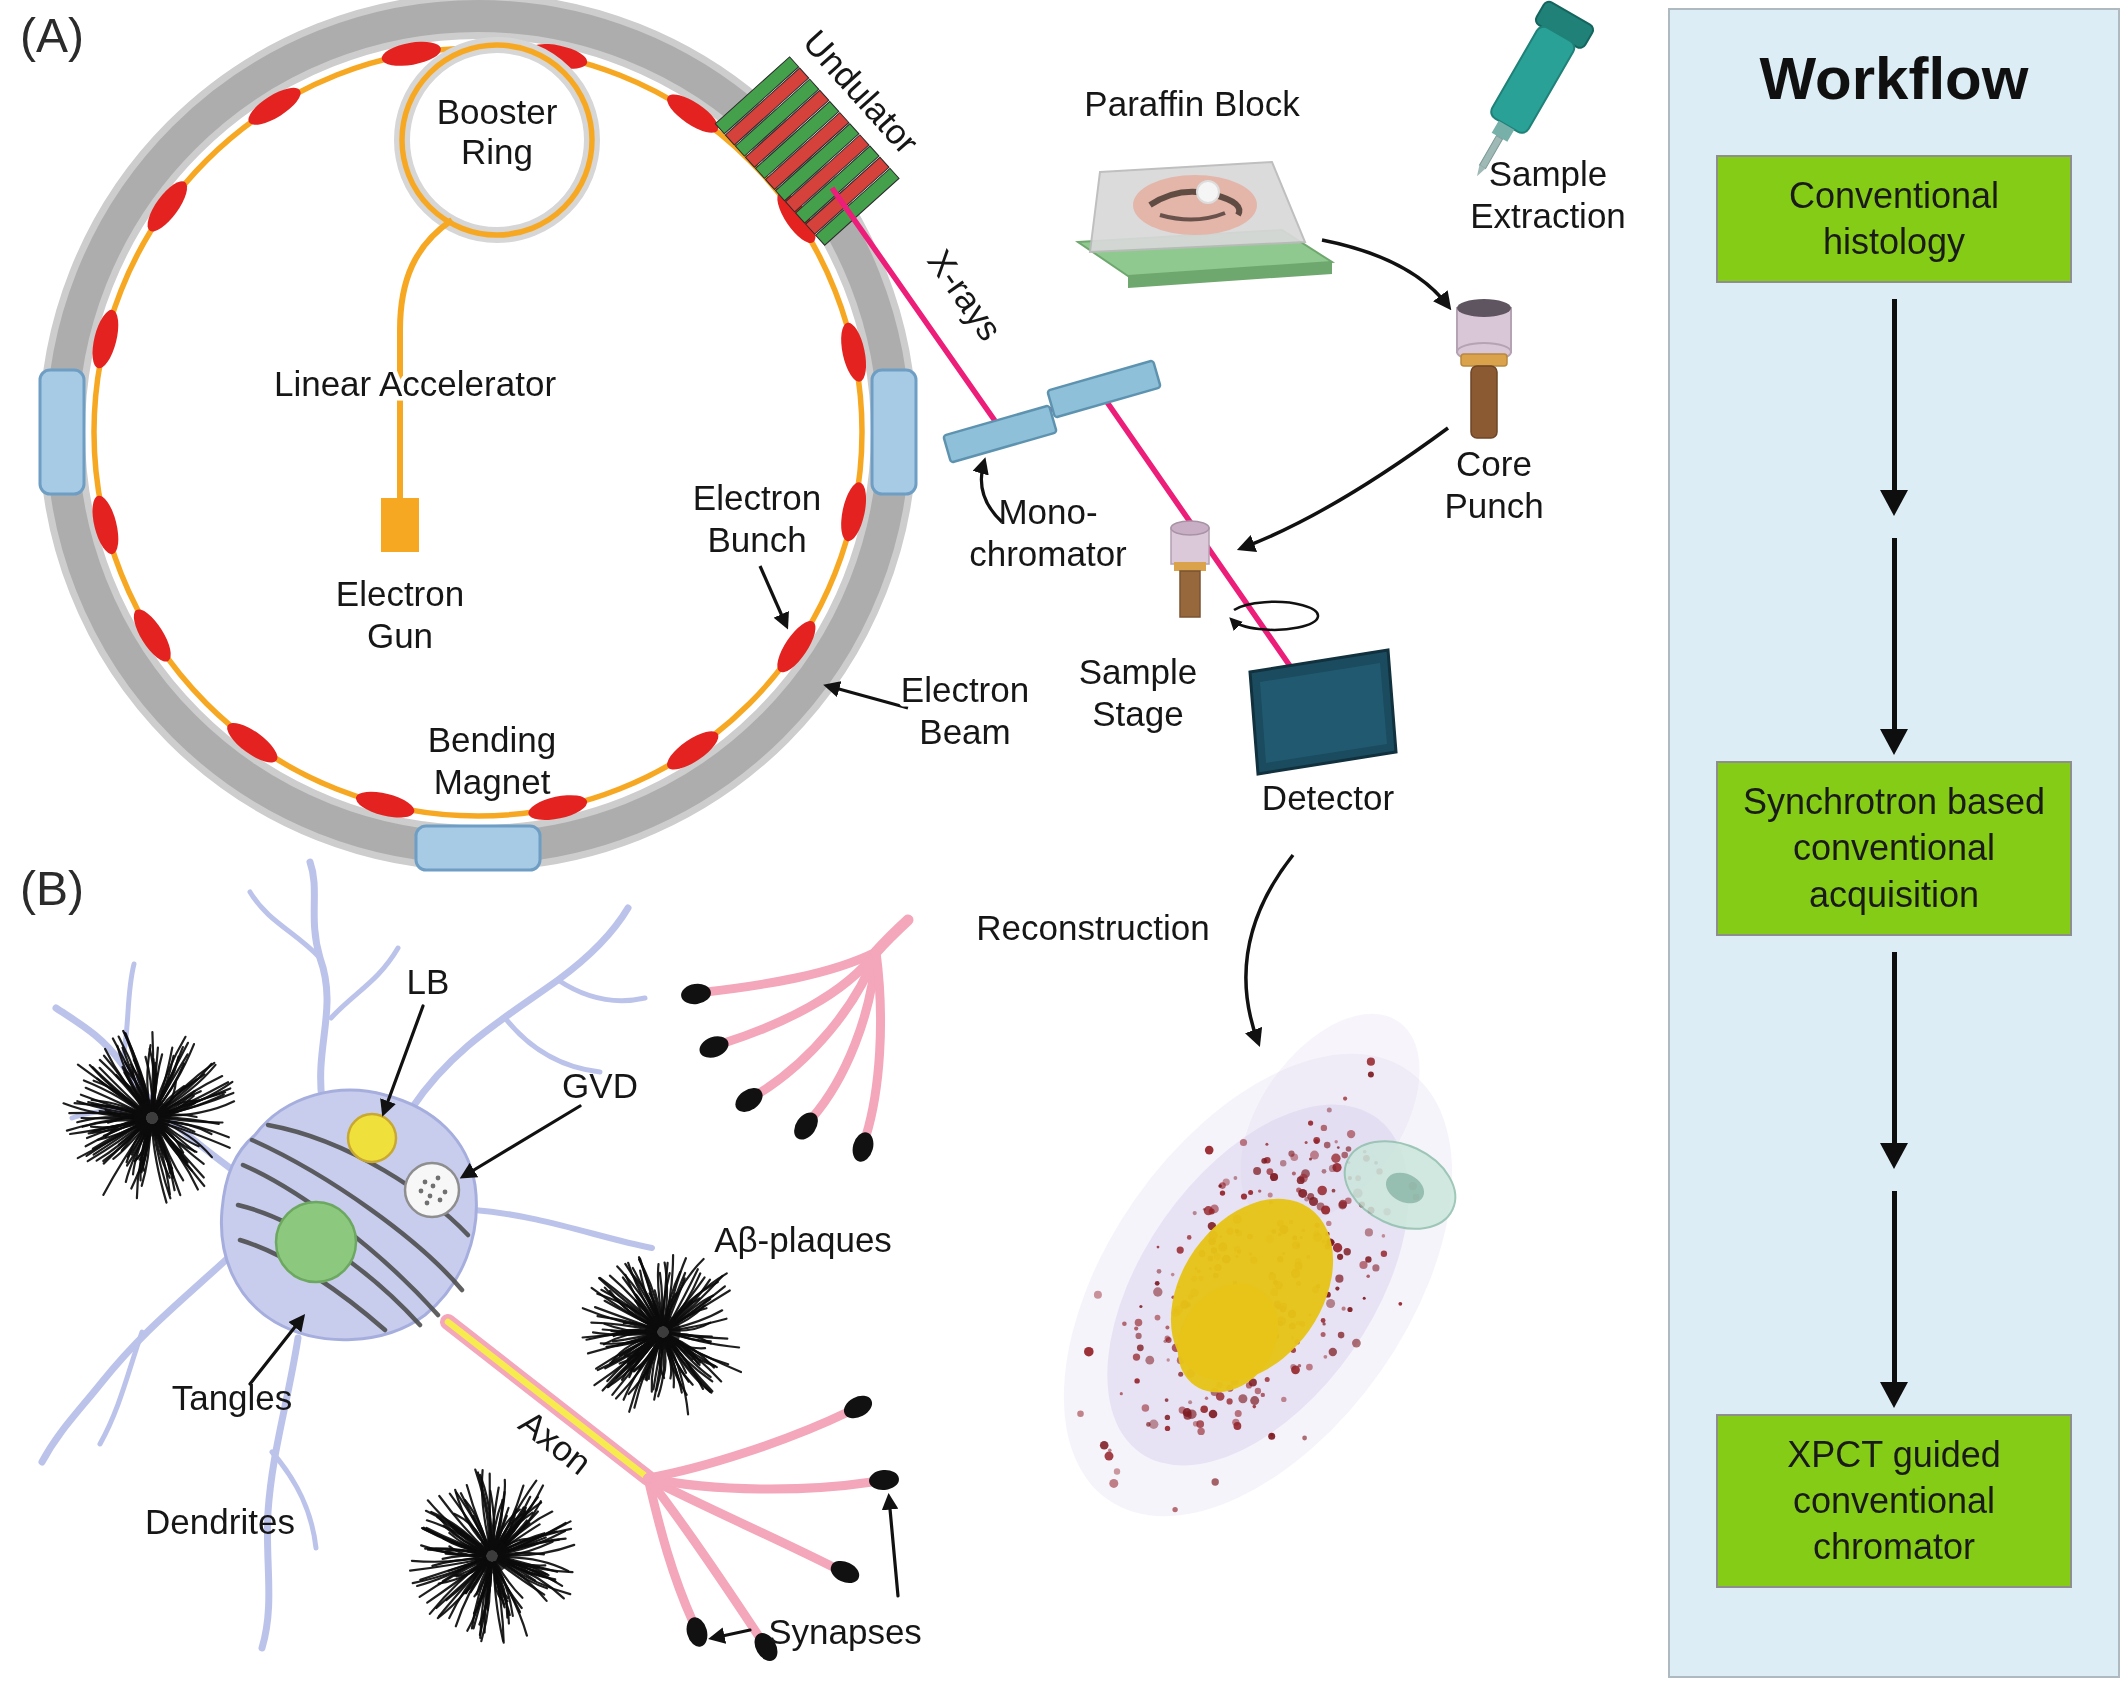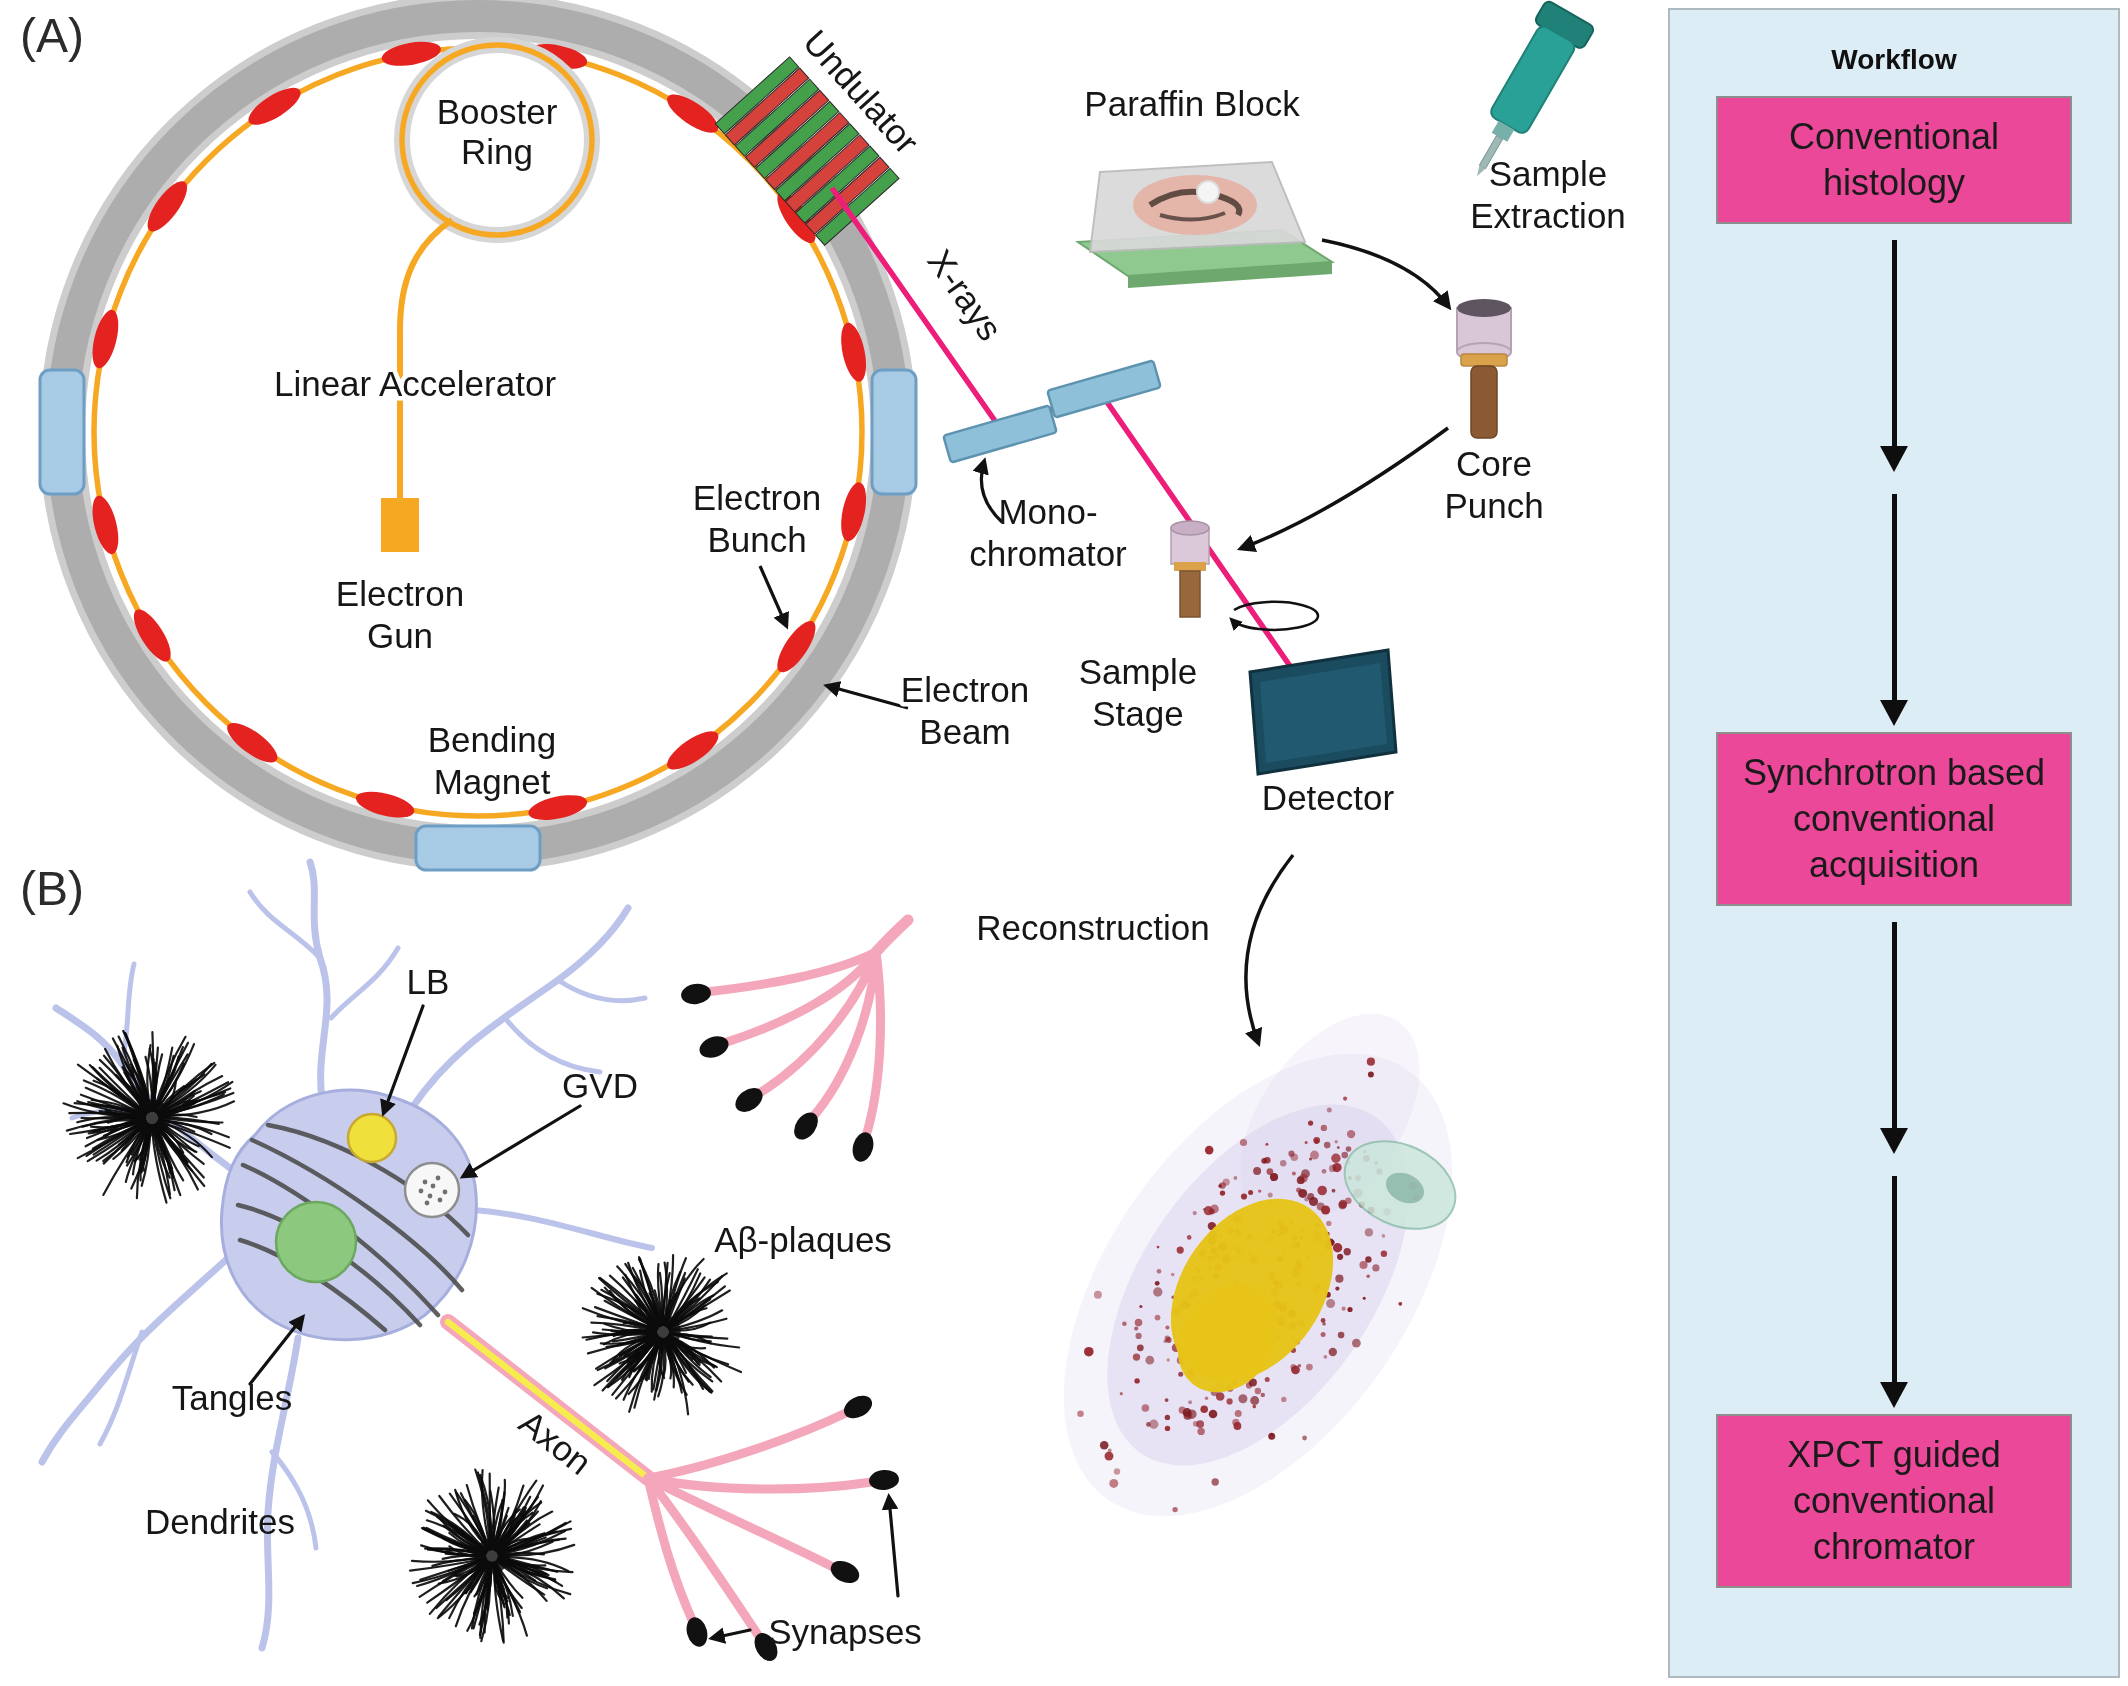--- a/index.html
+++ b/index.html
@@ -8,22 +8,22 @@
   svg.fig{position:absolute;left:0;top:0;}
   svg text{fill:#161616;}
   .t{font-size:35px;text-anchor:middle;}
   .panel-letter{font-size:48px;text-anchor:start;fill:#2b2b2b;}
   .halo{paint-order:stroke;stroke:#ffffff;stroke-width:9px;stroke-linejoin:round;}
   
   .workflow{position:absolute;left:1668px;top:8px;width:452px;height:1670px;
             background:#DDEDF5;border:2px solid #AEBAC0;box-sizing:border-box;
             display:flex;flex-direction:column;align-items:center;
             padding:20px 46px 88px;}
-  .wf-title{font-size:28px;font-weight:700;color:#101010;margin:14px 0 20px;}
-  .wf-box{width:100%;box-sizing:border-box;background:#ec4899;border:2px solid #8E8E8E;
+  .wf-title{font-size:60px;font-weight:700;color:#101010;margin:14px 0 42px;}
+  .wf-box{width:100%;box-sizing:border-box;background:#84cc16;border:2px solid #8E8E8E;
           padding:16px 14px;font-size:36px;line-height:1.28;text-align:center;color:#1a1a1a;}
   .wf-arrow{width:5px;background:#0e0e0e;flex:1 1 56px;min-height:46px;margin:16px 0 30px;position:relative;}
   .wf-arrow::after{content:"";position:absolute;left:50%;bottom:-24px;transform:translateX(-50%);
           border:14px solid transparent;border-top:26px solid #0e0e0e;border-bottom:none;}
 </style>
 </head>
 <body>
 
 <div class="page">
 

